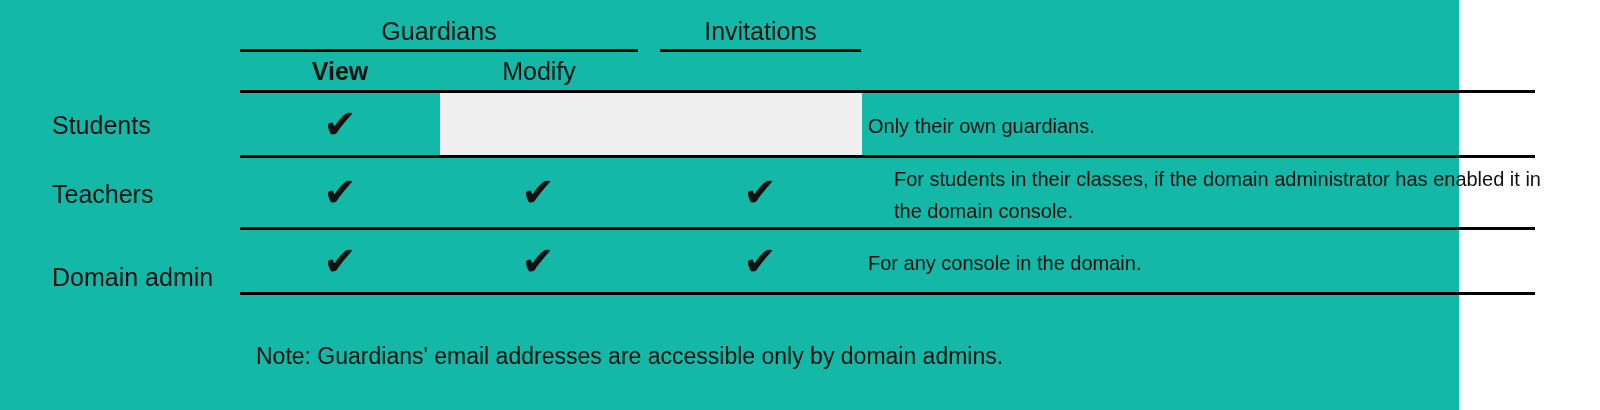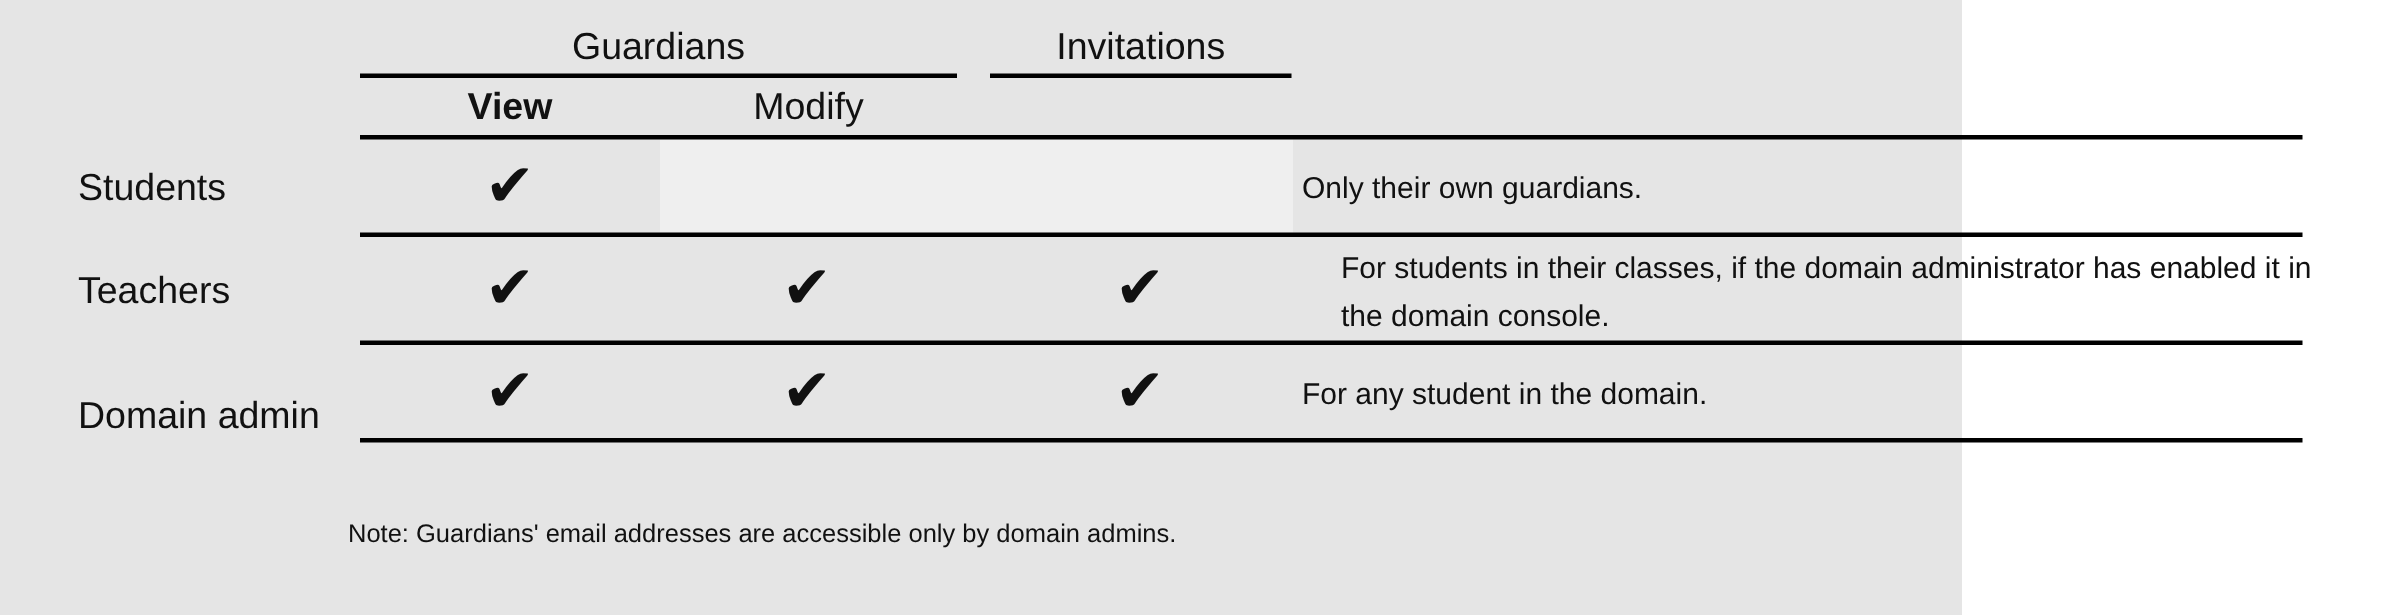--- a/index.html
+++ b/index.html
@@ -10,23 +10,23 @@
   body {
     width: 1600px;
     height: 410px;
     font-family: "Liberation Sans", sans-serif;
     color: #111111;
     overflow: hidden;
   }
 
   #stage {
     position: relative;
-    width: 1308px;
+    width: 1459px;
     height: 410px;
-    background: #e5e5e5;
+    background: #14b8a6;
   }
 
   
   .rule {
     position: absolute;
     background: #000000;
   }
   .rule.group      { height: 3px; }
   .rule.full       { height: 3px; left: 240px; width: 1295px; }
 
@@ -115,23 +115,23 @@
     line-height: 32px;
     color: #111111;
   }
   .note.n-students { top: 110px; }
   .note.n-teachers { top: 163px; margin-left: 26px; }
   .note.n-domain   { top: 247px; }
 
   
   .footnote {
     position: absolute;
-    left: 232px;
+    left: 256px;
     top: 340px;
-    font-size: 17px;
+    font-size: 23px;
     line-height: 32px;
     white-space: nowrap;
     color: #111111;
   }
 </style>
 </head>
 <body>
 
 <div id="stage">
 
@@ -160,17 +160,17 @@
   <div class="row-label r-teachers">Teachers</div>
   <div class="check c-view row-teachers">✔</div>
   <div class="check c-modify row-teachers">✔</div>
   <div class="check c-invitation row-teachers">✔</div>
   <div class="note n-teachers">For students in their classes, if the domain administrator has enabled it in the domain console.</div>
 
   <div class="row-label r-domain">Domain admin</div>
   <div class="check c-view row-domain">✔</div>
   <div class="check c-modify row-domain">✔</div>
   <div class="check c-invitation row-domain">✔</div>
-  <div class="note n-domain">For any student in the domain.</div>
+  <div class="note n-domain">For any console in the domain.</div>
 
   <div class="footnote">Note: Guardians' email addresses are accessible only by domain admins.</div>
 
 </div>
 
 </body></html>

